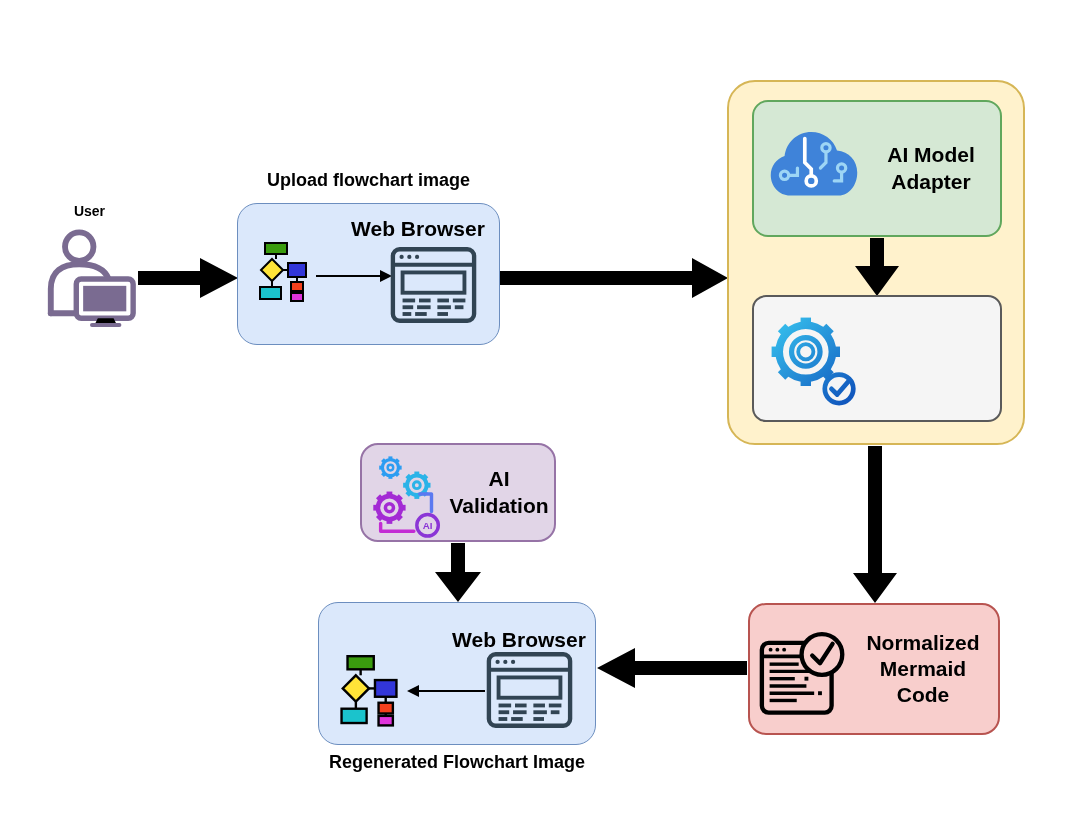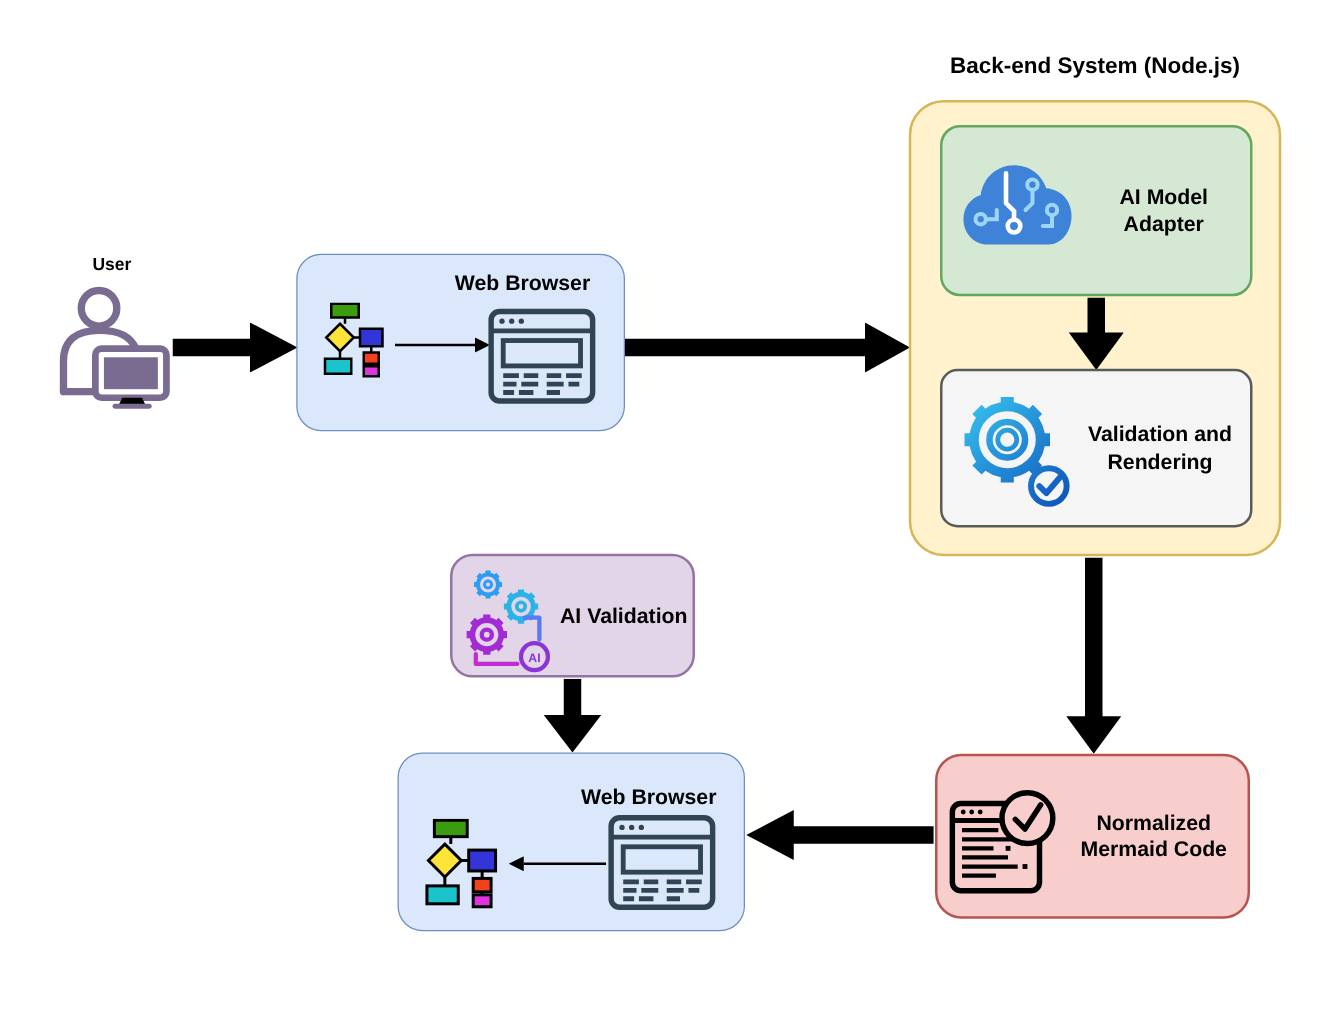--- a/index.html
+++ b/index.html
@@ -1,19 +1,19 @@
 <!DOCTYPE html>
 <html style="--blue_fill: #dbe8fb; --blue_border: #6c8ebf; --yellow_fill: #fff2cc; --yellow_border: #d6b656; --green_fill: #d5e8d4; --green_border: #61a75d; --gray_fill: #f5f5f5; --gray_border: #5a5a5a; --pink_fill: #f8cecc; --pink_border: #b85450; --purple_fill: #e1d5e7; --purple_border: #9673a6; --arrow: #000000; --user_icon: #7a6b91; --browser_icon: #314453; --cloud_blue: #3f83d9; --gear_gradient_start: #38c6f0; --gear_gradient_end: #1158be; --assistant_blue: #2d9df2; --assistant_purple: #a32bd4; --mini_green: #3a9c0e; --mini_yellow: #ffe438; --mini_blue: #3236d9; --mini_cyan: #1bc3cc; --mini_orange: #f4401d; --mini_magenta: #df34db;"><head>
 <meta charset="utf-8">
 <style>
   html,body{margin:0;padding:0;background:#fff;}
   .canvas{position:relative;width:1069px;height:813px;background:#ffffff;
           font-family:"Liberation Sans",sans-serif;font-weight:bold;color:#000;overflow:hidden;}
   .title{position:absolute;font-size:18px;font-weight:bold;text-align:center;line-height:1.15;}
-  .lbl{position:absolute;font-size:17px;font-weight:bold;line-height:1.25;}
+  .lbl{position:absolute;font-size:21px;font-weight:bold;line-height:1.25;}
   .center-col{display:flex;align-items:center;justify-content:center;text-align:center;}
   .rbox{position:absolute;box-sizing:border-box;border:2px solid #000;}
   .box-blue{background:var(--blue_fill);border-color:var(--blue_border);border-width:1.5px;border-radius:20px;}
   .box-yellow{background:var(--yellow_fill);border-color:var(--yellow_border);border-radius:28px;}
   .box-green{background:var(--green_fill);border-color:var(--green_border);border-radius:16px;}
   .box-gray{background:var(--gray_fill);border-color:var(--gray_border);border-radius:14px;}
   .box-pink{background:var(--pink_fill);border-color:var(--pink_border);border-radius:18px;}
   .box-purple{background:var(--purple_fill);border-color:var(--purple_border);border-radius:18px;}
   .arrow{position:absolute;}
   .arrow polygon{fill:var(--arrow);}
@@ -39,20 +39,21 @@
     <rect x="33" y="52" width="58" height="40" rx="5" fill="#ffffff" stroke="var(--user_icon)" stroke-width="5.5"></rect>
     <rect x="40" y="59" width="44" height="26" fill="var(--user_icon)"></rect>
     <polygon points="55,92 71,92 74,98 52,98" fill="var(--user_icon)"></polygon>
     <rect x="47" y="97" width="32" height="4" rx="2" fill="var(--user_icon)"></rect>
   </svg>
 
   <svg class="arrow" style="left:138px;top:258px;" width="100" height="40" viewBox="0 0 100 40">
     <polygon points="0,13 62,13 62,0 100,20 62,40 62,27 0,27"></polygon>
   </svg>
 
+  <div class="title" style="left:237px;top:170px;width:263px;">Upload flowchart image</div>
   <div class="rbox box-blue" style="left:237px;top:203px;width:263px;height:142px;">
     <div class="lbl" style="left:110px;top:12px;width:140px;text-align:center;">Web Browser</div>
     <svg style="position:absolute;left:20px;top:38px;" width="50" height="62" viewBox="0 0 50 62">
       <line class="mf-line" x1="18" y1="12" x2="18" y2="17"></line>
       <line class="mf-line" x1="25" y1="28" x2="30" y2="28"></line>
       <line class="mf-line" x1="14" y1="39" x2="14" y2="45"></line>
       <line class="mf-line" x1="39" y1="35" x2="39" y2="40"></line>
       <line class="mf-line" x1="39" y1="49" x2="39" y2="51"></line>
       <rect class="mf-shape mf-green" x="7" y="1" width="22" height="11"></rect>
       <polygon class="mf-shape mf-yellow" points="14,17 25,28 14,39 3,28"></polygon>
@@ -89,21 +90,20 @@
           <circle cx="20" cy="11" r="2.2"></circle>
           <circle cx="28" cy="11" r="2.2"></circle>
       </g>
     </svg>
   </div>
 
   <svg class="arrow" style="left:500px;top:258px;" width="228" height="40" viewBox="0 0 228 40">
     <polygon points="0,13 192,13 192,0 228,20 192,40 192,27 0,27"></polygon>
   </svg>
 
-  <div class="title" style="left:727px;top:42px;width:298px;">Back-end System (Node.js)</div>
   <div class="rbox box-yellow" style="left:727px;top:80px;width:298px;height:365px;">
 
     <div class="rbox box-green" style="left:23px;top:18px;width:250px;height:137px;">
       <svg style="position:absolute;left:14px;top:24px;" width="92" height="84" viewBox="0 0 100 88">
         <path d="M77,74 H24 C12,74 3,64 3,52 C3,42 9,34 18,31 C20,16 32,5 47,5 C60,5 71,13 75,25 C88,26 97,36 97,49 C97,63 88,74 77,74 Z" fill="var(--cloud_blue)"></path>
         <g fill="none" stroke="#ffffff" stroke-width="4" stroke-linecap="round">
           <path d="M40,12 V38 L47,45 V52"></path>
           <circle cx="47" cy="58" r="5.5"></circle>
         </g>
         <g fill="none" stroke="#9dd5f5" stroke-width="3.5" stroke-linecap="round">
@@ -141,21 +141,20 @@
               <line x1="25.6" y1="28.6" x2="18.5" y2="21.5"></line>
             <line x1="44" y1="21" x2="44" y2="11"></line>
               <line x1="62.4" y1="28.6" x2="69.5" y2="21.5"></line>
           </g>
           <circle cx="44" cy="47" r="15" stroke-width="5.5"></circle>
           <circle cx="44" cy="47" r="8" stroke-width="4"></circle>
         </g>
         <circle cx="79" cy="86" r="15" fill="var(--gray_fill)" stroke="url(#vg)" stroke-width="5"></circle>
         <path d="M71,86 l6,6 l12,-14" fill="none" stroke="url(#vg)" stroke-width="5" stroke-linecap="round" stroke-linejoin="round"></path>
       </svg>
-      <div class="lbl center-col" style="left:105px;top:0;width:138px;height:100%;">Validation and Rendering</div>
     </div>
   </div>
 
   <svg class="arrow" style="left:853px;top:446px;" width="44" height="157" viewBox="0 0 44 157">
     <polygon points="15,0 15,127 0,127 22,157 44,127 29,127 29,0"></polygon>
   </svg>
 
   <div class="rbox box-purple" style="left:360px;top:443px;width:196px;height:99px;">
     <svg style="position:absolute;left:8px;top:6px;" width="78" height="88" viewBox="0 0 78 90">
       <defs>
@@ -182,21 +181,21 @@
       <circle cx="58" cy="76" r="11" fill="none" stroke="#8b35d6" stroke-width="3.5"></circle>
       <text x="58" y="80" text-anchor="middle" font-size="10" font-weight="bold" fill="#8b35d6">AI</text>
     </svg>
     <div class="lbl center-col" style="left:84px;top:0;width:106px;height:100%;">AI Validation</div>
   </div>
 
   <svg class="arrow" style="left:435px;top:543px;" width="46" height="59" viewBox="0 0 46 59">
     <polygon points="16,0 16,29 0,29 23,59 46,29 30,29 30,0"></polygon>
   </svg>
 
-  <div class="rbox box-pink" style="left:748px;top:603px;width:252px;height:132px;border-radius:21px;">
+  <div class="rbox box-pink" style="left:748px;top:603px;width:252px;height:132px;">
     <svg style="position:absolute;left:8px;top:14px;" width="92" height="100" viewBox="0 0 95 102">
       <g fill="none" stroke="#000000" stroke-width="4.5">
         <rect x="4" y="24" width="72" height="72" rx="7"></rect>
         <line x1="4" y1="38" x2="76" y2="38" stroke-width="4"></line>
       </g>
       <g fill="#000000">
         <circle cx="13" cy="31" r="2"></circle>
           <circle cx="20" cy="31" r="2"></circle>
           <circle cx="27" cy="31" r="2"></circle>
         <rect x="48" y="59" width="4" height="4"></rect>
@@ -258,14 +257,15 @@
           <line x1="49" y1="70" x2="60" y2="70"></line>
         </g>
       </g>
       <g fill="var(--browser_icon)">
         <circle cx="12" cy="11" r="2.2"></circle>
           <circle cx="20" cy="11" r="2.2"></circle>
           <circle cx="28" cy="11" r="2.2"></circle>
       </g>
     </svg>
   </div>
+  <div class="title" style="left:300px;top:752px;width:314px;">Regenerated Flowchart Image</div>
 
 </div>
 
 </body></html>

